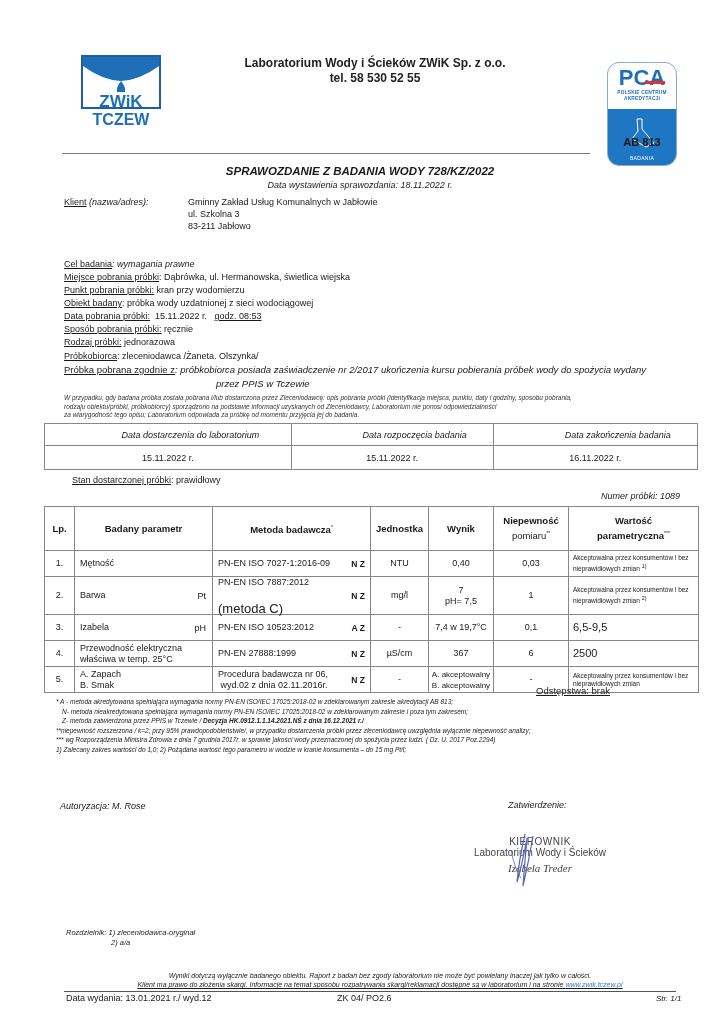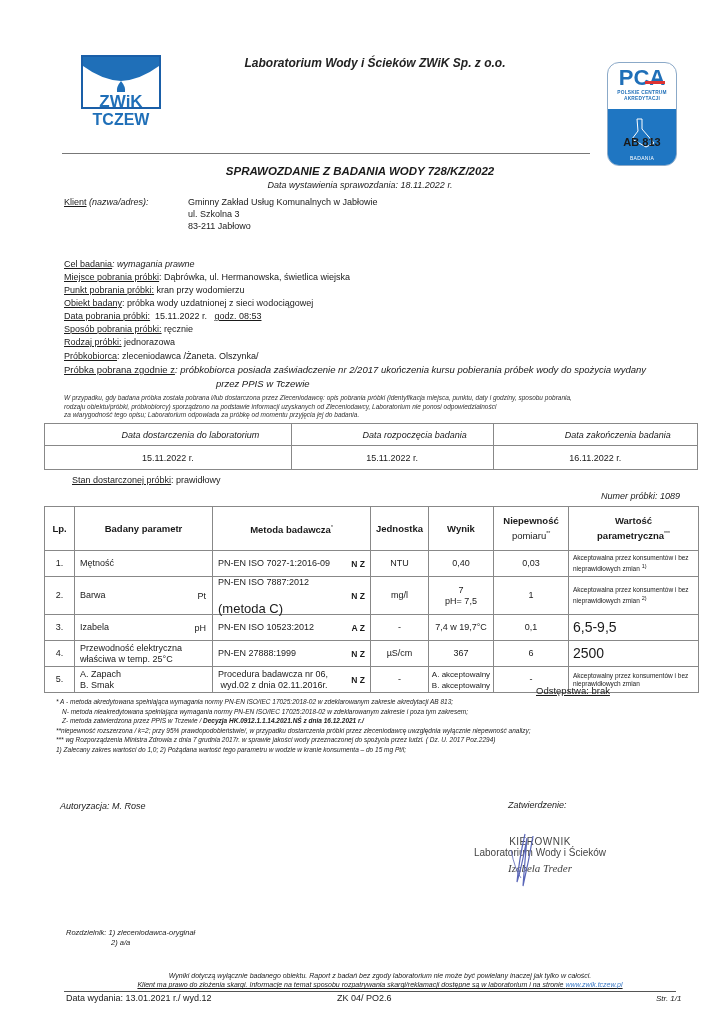--- a/index.html
+++ b/index.html
@@ -4,21 +4,21 @@
 <style>
   * { box-sizing: border-box; margin: 0; padding: 0; }
   html, body { width: 724px; height: 1024px; background: #ffffff; overflow: hidden; }
   body { position: relative; font-family: "Liberation Sans", sans-serif; color: #1a1a1a; }
   .abs { position: absolute; }
   .it { font-style: italic; }
   .u { text-decoration: underline; }
 
   
   #logo-zwik { left: 80px; top: 54px; width: 82px; height: 74px; }
-  #lab-header { left: 190px; top: 56px; width: 370px; text-align: center; font-size: 12px; font-weight: bold; line-height: 15px; color: #222; font-style: italic; }
+  #lab-header { left: 190px; top: 56px; width: 370px; text-align: center; font-size: 12px; font-weight: bold; line-height: 15px; color: #222; }
   #pca-badge { left: 607px; top: 29px; width: 70px; height: 104px; border: 1.5px solid #8ba9c8; border-radius: 12px; overflow: hidden; background: #fff; margin-top: 33px; }
   #pca-badge .top { height: 46px; text-align: center; }
   #pca-badge .pca { font-size: 22px; font-weight: bold; color: #1f6fb8; letter-spacing: 0px; line-height: 24px; padding-top: 3px; position: relative; }
   #pca-badge .pca .red { position:absolute; right: 11px; top: 18px; width: 20px; height: 3px; background:#d33; }
   #pca-badge .sub { font-size: 4.8px; font-weight: bold; color: #1f6fb8; line-height: 6px; letter-spacing: 0.2px; }
   #pca-badge .bot { height: 58px; background: #1f76c2; position: relative; }
   #pca-badge .bot .badania { position: absolute; bottom: 6px; left: 0; right: 0; text-align: center; font-size: 5px; color: #fff; letter-spacing: 0.3px; }
   #ab-number { left: 607px; top: 136px; width: 70px; text-align: center; font-size: 11px; font-weight: bold; }
   #header-line { left: 62px; top: 153px; width: 528px; height: 0; border-top: 1px solid #777; }
 
@@ -50,21 +50,21 @@
   #results-table th { font-size: 9.5px; font-weight: bold; height: 44px; text-align: center; line-height: 12px; }
   #results-table td { height: 26px; line-height: 11px; }
   .c-lp { text-align: center; }
   .c-param { padding-left: 5px; position: relative; }
   .c-param .unitsym { position: absolute; right: 6px; top: 50%; transform: translateY(-50%); }
   .c-method { padding-left: 5px; position: relative; }
   .c-method .small { font-size: 13px; display: block; margin-top: 15px; }
   .c-method .flag { position: absolute; right: 5px; top: 50%; transform: translateY(-50%); font-size: 8.5px; font-weight: bold; }
   .c-center { text-align: center; }
   .c-ref { padding-left: 4px; font-size: 6.5px; line-height: 8px !important; }
-  .c-ref-big { padding-left: 4px; font-size: 14px; }
+  .c-ref-big { padding-left: 4px; font-size: 11px; }
   sup { font-size: 5.5px; }
   th sup { font-size: 5px; font-weight: normal; }
 
   #deviations { left: 536px; top: 685px; font-size: 9.5px; text-decoration: underline; }
 
   #footnotes { left: 56px; top: 697px; width: 660px; font-size: 6.5px; font-style: italic; line-height: 9.5px; color: #222; }
 
   #auth { left: 60px; top: 801px; font-size: 9px; font-style: italic; }
   #approval { left: 508px; top: 800px; font-size: 9px; font-style: italic; }
   #stamp { left: 450px; top: 836px; width: 180px; text-align: center; }
@@ -91,20 +91,21 @@
     <rect x="2" y="2" width="78" height="52" fill="#fff" stroke="#1a5fa8" stroke-width="2"></rect>
     <path d="M3 3 L79 3 L79 12 Q60 26 41 27 Q22 26 3 12 Z" fill="#1f6fb8"></path>
     <path d="M41 27 Q46 33 45 38 L37 38 Q36 33 41 27 Z" fill="#1f6fb8"></path>
     <text x="41" y="53" text-anchor="middle" font-family="Liberation Sans, sans-serif" font-weight="bold" font-size="17" fill="#1f6fb8">ZWiK</text>
     <text x="41" y="71" text-anchor="middle" font-family="Liberation Sans, sans-serif" font-weight="bold" font-size="16" fill="#1f6fb8">TCZEW</text>
   </svg>
 </div>
 
 <div id="lab-header" class="abs">
   <div>Laboratorium Wody i Ścieków ZWiK Sp. z o.o.</div>
+  <div>tel. 58 530 52 55</div>
 </div>
 
 <div id="pca-badge" class="abs">
   <div class="top">
     <div class="pca"><span>PCA</span><span class="red"></span></div>
     <div class="sub">POLSKIE CENTRUM</div>
     <div class="sub">AKREDYTACJI</div>
   </div>
   <div class="bot">
     <svg class="abs" style="left:20px;top:8px" width="30" height="32" viewBox="0 0 30 32">

